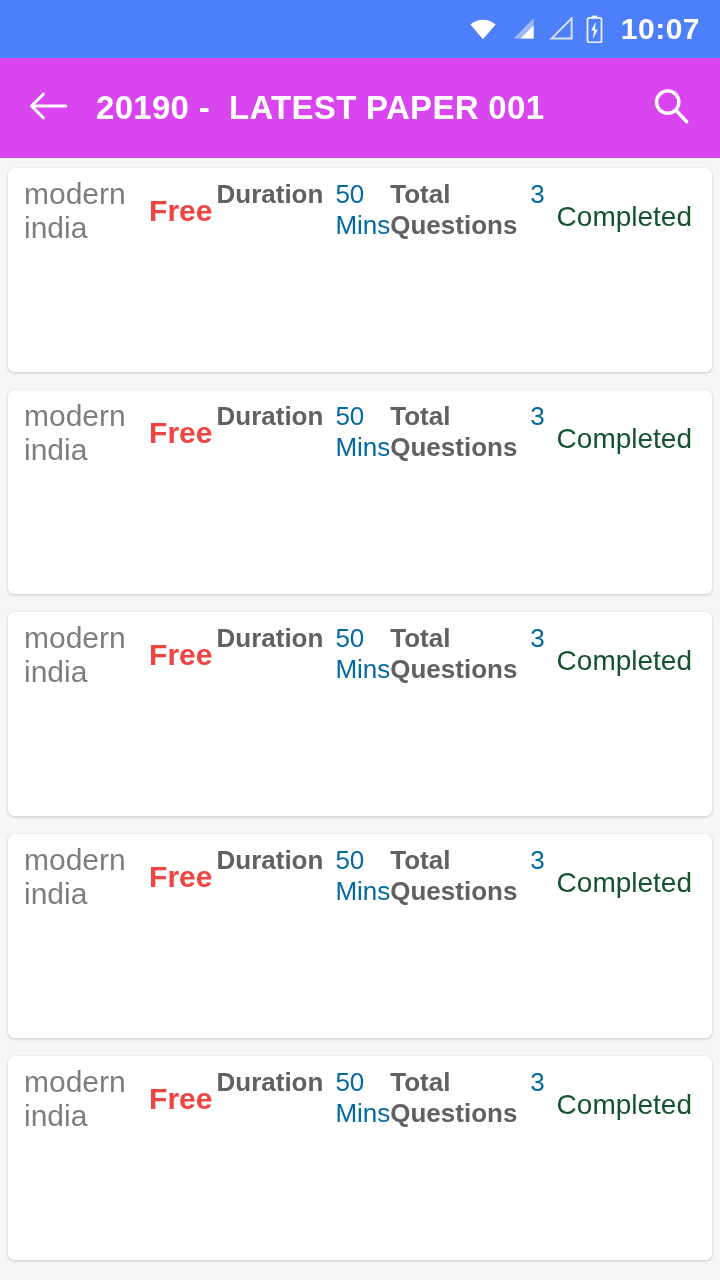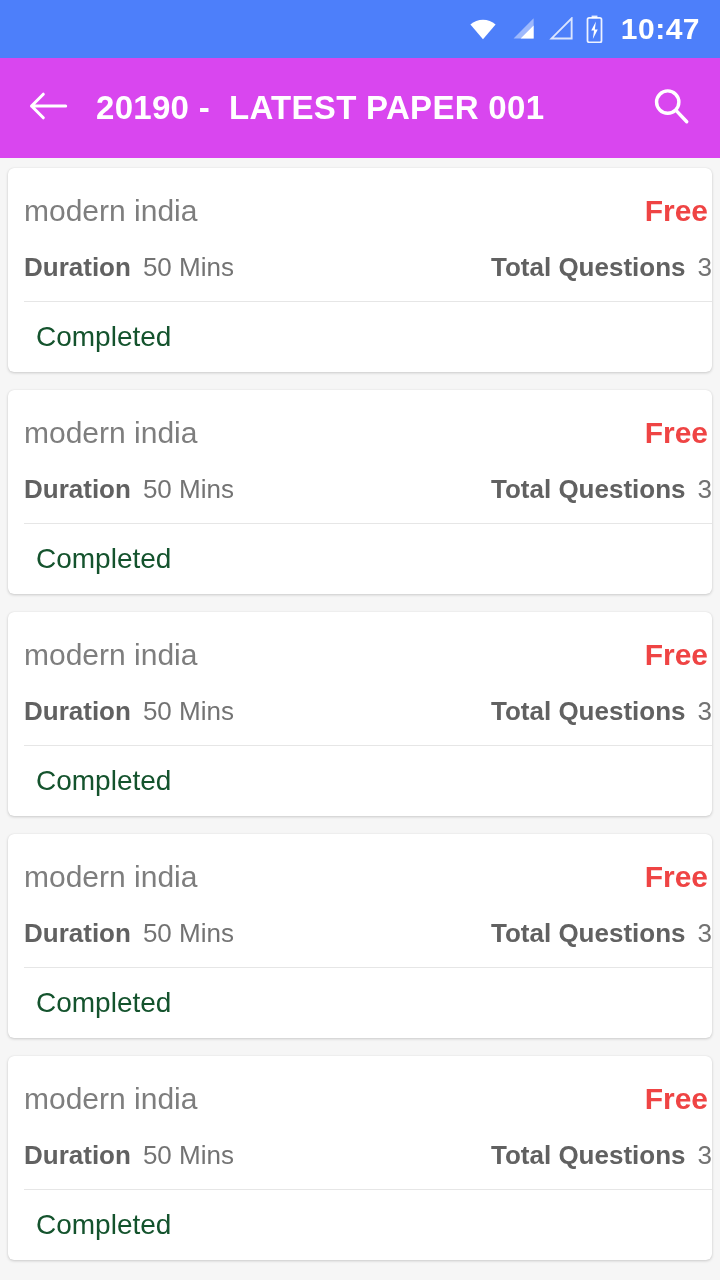--- a/index.html
+++ b/index.html
@@ -45,43 +45,43 @@
 
   
   .list{
     padding:10px 8px 0 8px;
     display:flex; flex-direction:column; gap:18px;
   }
   .card{
     background:#ffffff;
     border-radius:6px;
     box-shadow:0 1px 3px rgba(0,0,0,0.18), 0 0 1px rgba(0,0,0,0.10);
-    padding:14px 0 0 16px;
+    padding:14px 20px 0 16px;
     height:204px;
-    display:flex; flex-direction:column;
+    display:flex; flex-direction:row;
   }
   .card-row-top{
     display:flex; align-items:center; justify-content:space-between;
     height:58px;
   }
   .card-title{
     font-size:30px; color:#7e7e7e; font-weight:normal;
   }
   .card-price{
     font-size:30px; color:#ef4444; font-weight:bold;
     padding-right:4px;
     margin-left:12px;
   }
   .card-row-meta{
     display:flex; align-items:center; justify-content:space-between;
     height:56px;
   }
   .meta-group{ display:flex; align-items:baseline; gap:12px; }
   .meta-label{ font-size:26px; color:#616161; font-weight:bold; }
-  .meta-value{ font-size:26px; color:#737373; font-weight:normal; }
+  .meta-value{ font-size:26px; color:#0369a1; font-weight:normal; }
   .divider{
     height:1px; background:#e6e6e6; margin:6px 0 0 0;
   }
   .card-row-status{
     display:flex; align-items:center; height:70px; padding-left:12px;
   }
   .status-link{
     font-size:28px; color:#14532d; cursor:pointer;
   }
 </style>
@@ -105,21 +105,21 @@
       <path d="M20 1 L20 18 L3 18 Z" fill="none" stroke="#ffffff" stroke-width="1.6" opacity="0.8"></path>
     </svg>
   </span>
   <span class="sb-icon">
     <svg width="17" height="28" viewBox="0 0 14 24">
       <rect x="4.5" y="0.5" width="5" height="2.2" fill="#ffffff" opacity="0.85"></rect>
       <rect x="1" y="2.5" width="12" height="21" rx="1.4" fill="none" stroke="#ffffff" stroke-width="1.5" opacity="0.9"></rect>
       <path d="M8.2 5.5 L4.2 13.2 L6.6 13.2 L5.6 20.5 L9.8 12.4 L7.3 12.4 Z" fill="#ffffff"></path>
     </svg>
   </span>
-  <span class="sb-time">10:47</span>
+  <span class="sb-time">10:07</span>
 </div>
 
 <div class="appbar">
   <div class="back-btn">
     <span>
       <svg width="40" height="34" viewBox="0 0 34 28">
         <path d="M32 14 L3 14 M13 4 L3 14 L13 24" fill="none" stroke="#ffffff" stroke-width="2.6" stroke-linecap="round" stroke-linejoin="round"></path>
       </svg>
     </span>
   </div>

